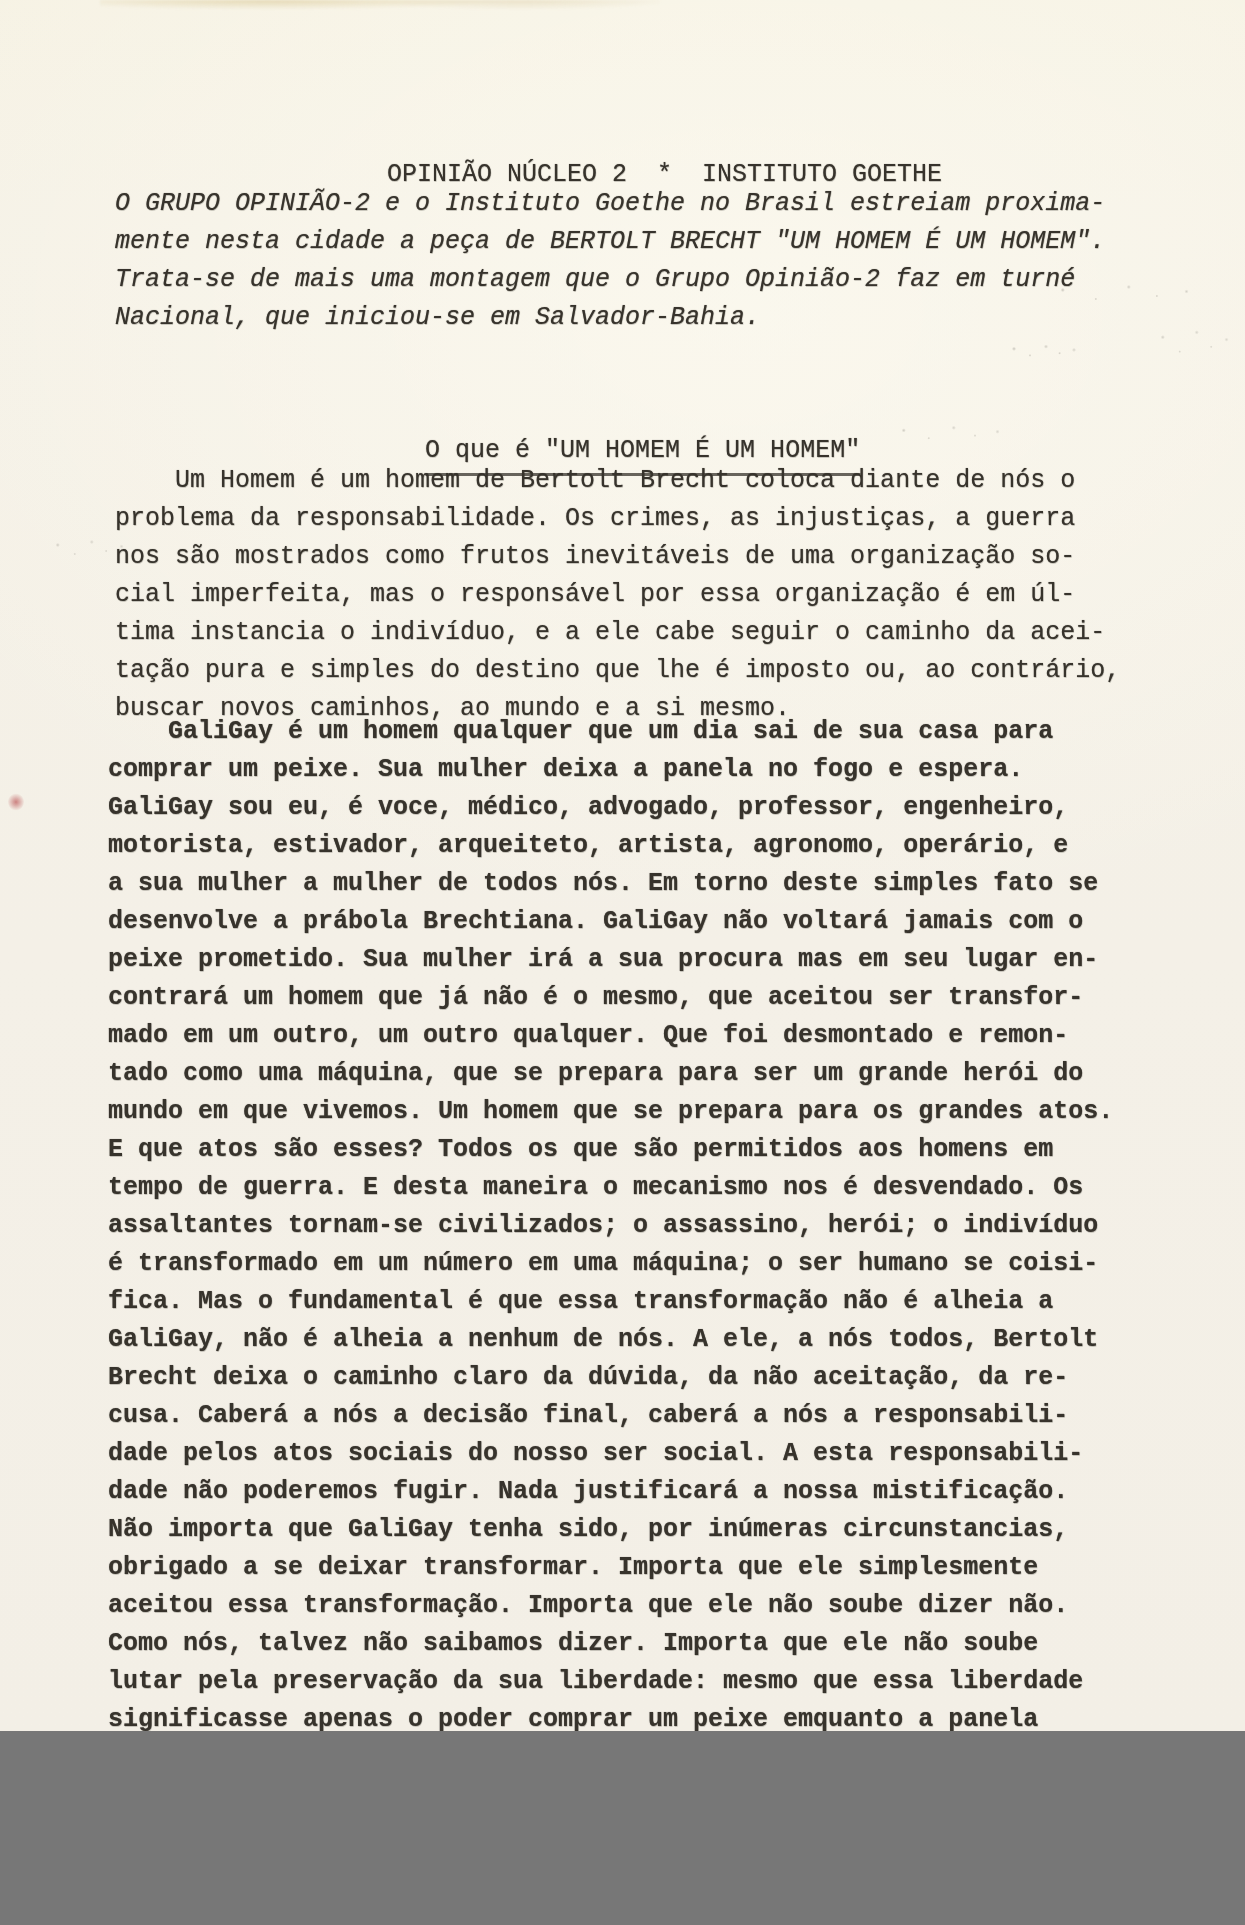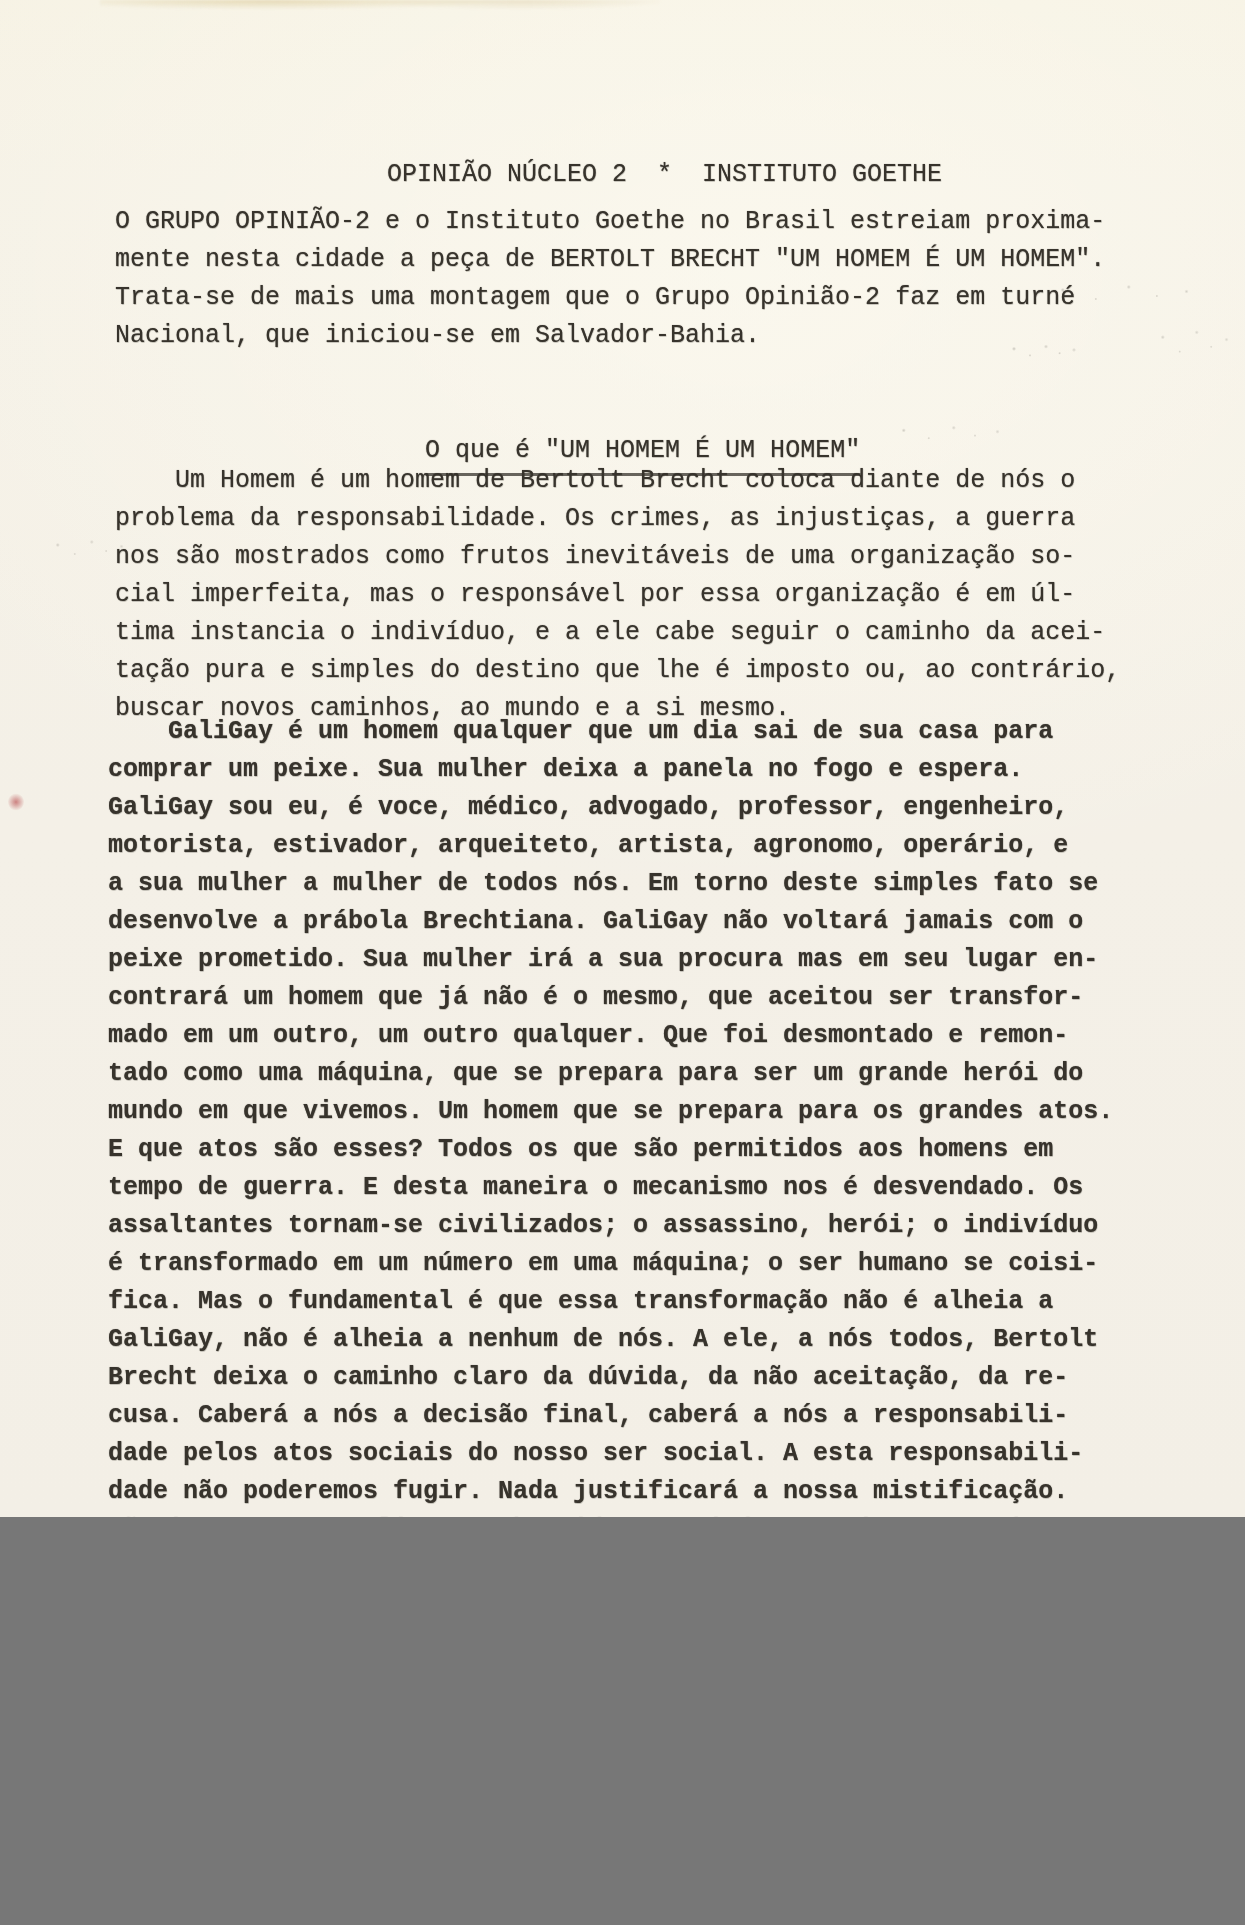--- a/index.html
+++ b/index.html
@@ -1,18 +1,18 @@
 <!DOCTYPE html>
 <html lang="pt"><head>
 <meta charset="utf-8">
 <style>
   html,body{margin:0;padding:0;background:#777;}
   .page{
     position:relative;
-    width:1245px;height:1517px;
+    width:1245px;height:1731px;
     margin:0 auto;
     background:
       radial-gradient(ellipse 1400px 900px at 60% 18%, rgba(255,253,243,.55), rgba(255,253,243,0) 70%),
       linear-gradient(180deg,#f6f2e4 0%,#f5f1e6 12%,#f4f0e7 55%,#f3efe6 100%);
     font-family:"Liberation Mono","DejaVu Sans Mono",monospace;
     color:#37332c;
     overflow:hidden;
   }
   
   .type{
@@ -20,21 +20,21 @@
     line-height:38px;
     white-space:pre;
     letter-spacing:0px;
     text-shadow:0 0 1px rgba(46,42,36,.55), 0.5px 0.5px 0 rgba(46,42,36,.18);
   }
   .doc-title{
     position:absolute;top:156px;left:0;width:100%;
     text-align:center;
     transform:translateX(42px);
   }
-  .intro{position:absolute;top:203px;left:115px;}
+  .intro{position:absolute;top:185px;left:115px;font-style:italic;}
   .section-heading-wrap{
     position:absolute;top:394px;left:50%;
     transform:translateX(-52%);
   }
   .section-heading{
     display:inline-block;
     border-bottom:3px solid rgba(55,51,44,.75);
     padding-bottom:3px;
   }
   .body-1{position:absolute;top:446px;left:115px;margin-top:16px;}

